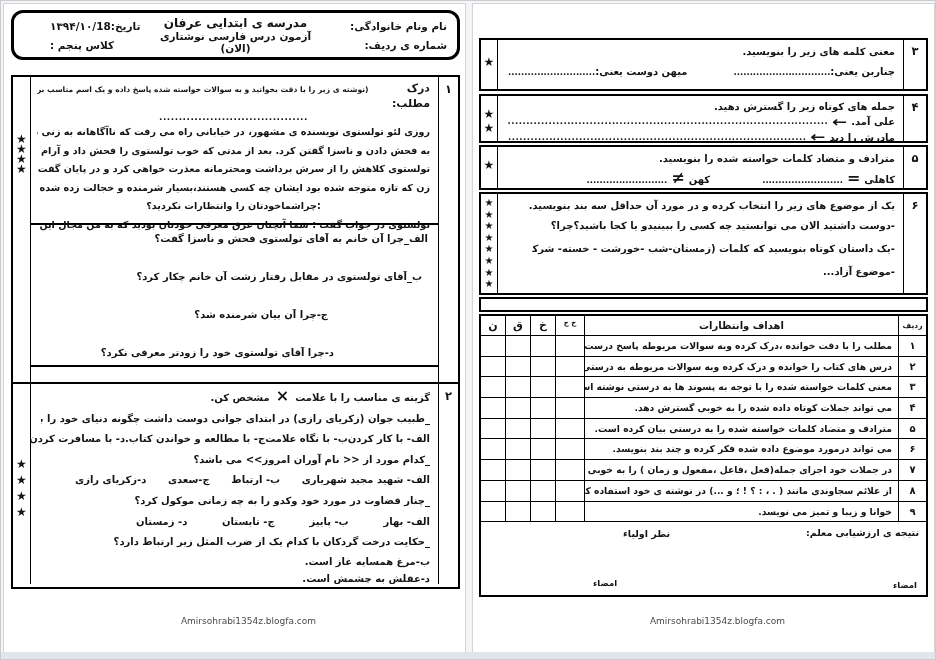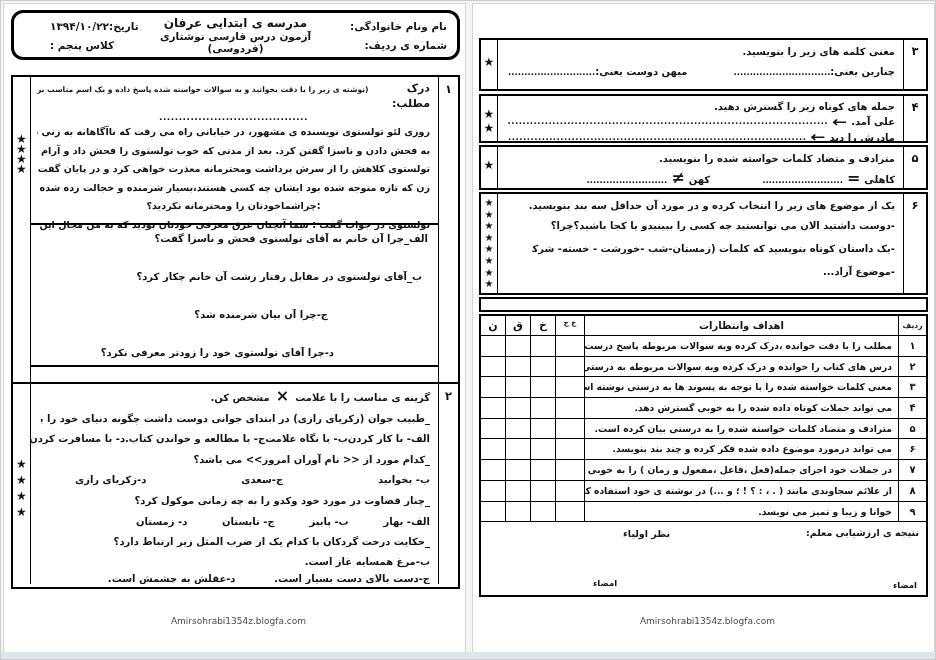--- a/index.html
+++ b/index.html
@@ -2,21 +2,21 @@
 <html><head>
 <meta charset="utf-8">
 <style>
   *{margin:0;padding:0;box-sizing:border-box;}
   html,body{width:936px;height:660px;}
   body{position:relative;background:#f2f4f6;font-family:"DejaVu Sans",sans-serif;color:#141414;overflow:hidden;}
   .canvas{position:absolute;inset:0;border:1px solid #c9ccd0;background:#f4f5f7;}
   .bottomstrip{position:absolute;left:0;right:0;bottom:0;height:7px;background:#dfe5eb;}
   .page{position:absolute;top:2px;width:463px;height:651px;background:#fff;border:1px solid #d4d4d4;}
   .pl{left:2px;} .pr{left:471px;}
-  .pfooter{position:absolute;top:612px;left:4px;width:100%;text-align:center;font-size:9px;color:#4a4a4a;}
+  .pfooter{position:absolute;top:612px;left:14px;width:100%;text-align:center;font-size:9px;color:#4a4a4a;}
 
   
   .hdrbox{position:absolute;left:7px;top:6px;width:449px;height:50px;border:3px solid #000;border-radius:12px;
           display:flex;direction:rtl;font-weight:bold;}
   .hcol{display:flex;flex-direction:column;justify-content:space-around;padding:3px 0;}
   .hc-r{width:31%;text-align:right;padding-right:10px;font-size:10.5px;}
   .hc-c{width:38%;text-align:center;font-size:10.5px;}
   .hc-c .school{font-size:12px;}
   .hc-l{width:31%;text-align:left;padding-left:36px;font-size:10.5px;direction:rtl;}
 
@@ -94,24 +94,24 @@
 
   <div class="page pl">
 
     <div class="hdrbox">
       <div class="hcol hc-r">
         <div>نام ونام خانوادگی:</div>
         <div>شماره ی ردیف:</div>
       </div>
       <div class="hcol hc-c">
         <div class="school">مدرسه ی ابتدایی عرفان</div>
-        <div>آزمون درس فارسی نوشتاری (فردوسی)</div>
+        <div>آزمون درس فارسی نوشتاری (الان)</div>
       </div>
       <div class="hcol hc-l">
-        <div>تاریخ:۱۳۹۴/۱۰/۲۲</div>
+        <div>تاریخ:۱۳۹۴/۱۰/18</div>
         <div>کلاس پنجم :</div>
       </div>
     </div>
 
     <div class="mainbox">
 
       <div class="sec sec1">
         <div class="starcol sc1">
           <span class="st">★</span>
           <span class="st">★</span>
@@ -123,21 +123,21 @@
             <div class="q1head">
               <span class="q1lbl">درک مطلب:</span>
               <span class="q1inst">(نوشته ی زیر را با دقت بخوانید و به سوالات خواسته شده پاسخ داده و یک اسم مناسب برای این داستان انتخاب کنید.)</span>
             </div>
             <div class="q1blank">......................................</div>
             <div class="story">
               <div class="line">روزی لئو تولستوی نویسنده ی مشهور، در خیابانی راه می رفت که ناآگاهانه به زنی برخورد کرد.زن بدون معطلی شروع</div>
               <div class="line">به فحش دادن و ناسزا گفتن کرد. بعد از مدتی که خوب تولستوی را فحش داد و آرام شد،</div>
               <div class="line">تولستوی کلاهش را از سرش برداشت ومحترمانه معذرت خواهی کرد و در پایان گفت : خانم ، من لئو تولستوی هستم.</div>
               <div class="line">زن که تازه متوجه شده بود ایشان چه کسی هستند،بسیار شرمنده و خجالت زده  شده بود.عذر خواهی کرد و گفت</div>
-              <div class="line cline">:چراشماخودتان را ومحترمانه نکردید؟</div>
+              <div class="line cline">:چراشماخودتان را وانتظارات نکردید؟</div>
               <div class="line">تولستوی در جواب گفت : شما آنچنان غرق معرفی خودتان بودید که به من مجال این کار را ندادید.</div>
             </div>
           </div>
           <div class="subbox">
             <div class="line">الف_چرا آن خانم به آقای تولستوی فحش و ناسزا گفت؟</div>
             <div class="line sub-b">ب_آقای تولستوی در مقابل رفتار زشت آن خانم چکار کرد؟</div>
             <div class="line sub-c">ج-چرا آن بیان شرمنده شد؟</div>
             <div class="line sub-d">د-چرا آقای تولستوی خود را زودتر معرفی نکرد؟</div>
           </div>
         </div>
@@ -157,37 +157,37 @@
           </div>
           <div class="line">_طبیب جوان (زکریای رازی) در ابتدای جوانی دوست داشت چگونه دنیای خود را بشناسد؟</div>
           <div class="opts o1">
             <span>الف- با کار کردن</span>
             <span>ب- با نگاه علامت</span>
             <span>ج- با مطالعه و خواندن کتاب.</span>
             <span>د- با مسافرت کردن</span>
           </div>
           <div class="line">_کدام مورد از &lt;&lt; نام آوران امروز&gt;&gt; می باشد؟</div>
           <div class="opts o2">
-            <span>ب- بخوانید</span>
+            <span>الف- شهید مجید شهریاری</span>
+            <span>ب- ارتباط</span>
             <span>ج-سعدی</span>
             <span>د-زکریای رازی</span>
           </div>
           <div class="line">_چنار قضاوت در مورد خود وکدو را به چه زمانی موکول کرد؟</div>
           <div class="opts o3">
             <span>الف- بهار</span>
             <span>ب- پاییز</span>
             <span>ج- تابستان</span>
             <span>د- زمستان</span>
           </div>
           <div class="line">_حکایت درخت  گردکان با کدام یک از ضرب المثل زیر ارتباط دارد؟</div>
           <div class="optgrid">
             <span>ب-مرغ همسایه غاز است.</span>
           </div>
           <div class="optgrid">
-            <span>ج-دست بالای دست بسیار است.</span>
             <span>د-عقلش به چشمش است.</span>
           </div>
         </div>
         <div class="numcol">۲</div>
       </div>
     </div>
 
     <div class="pfooter">Amirsohrabi1354z.blogfa.com</div>
   </div>
 

